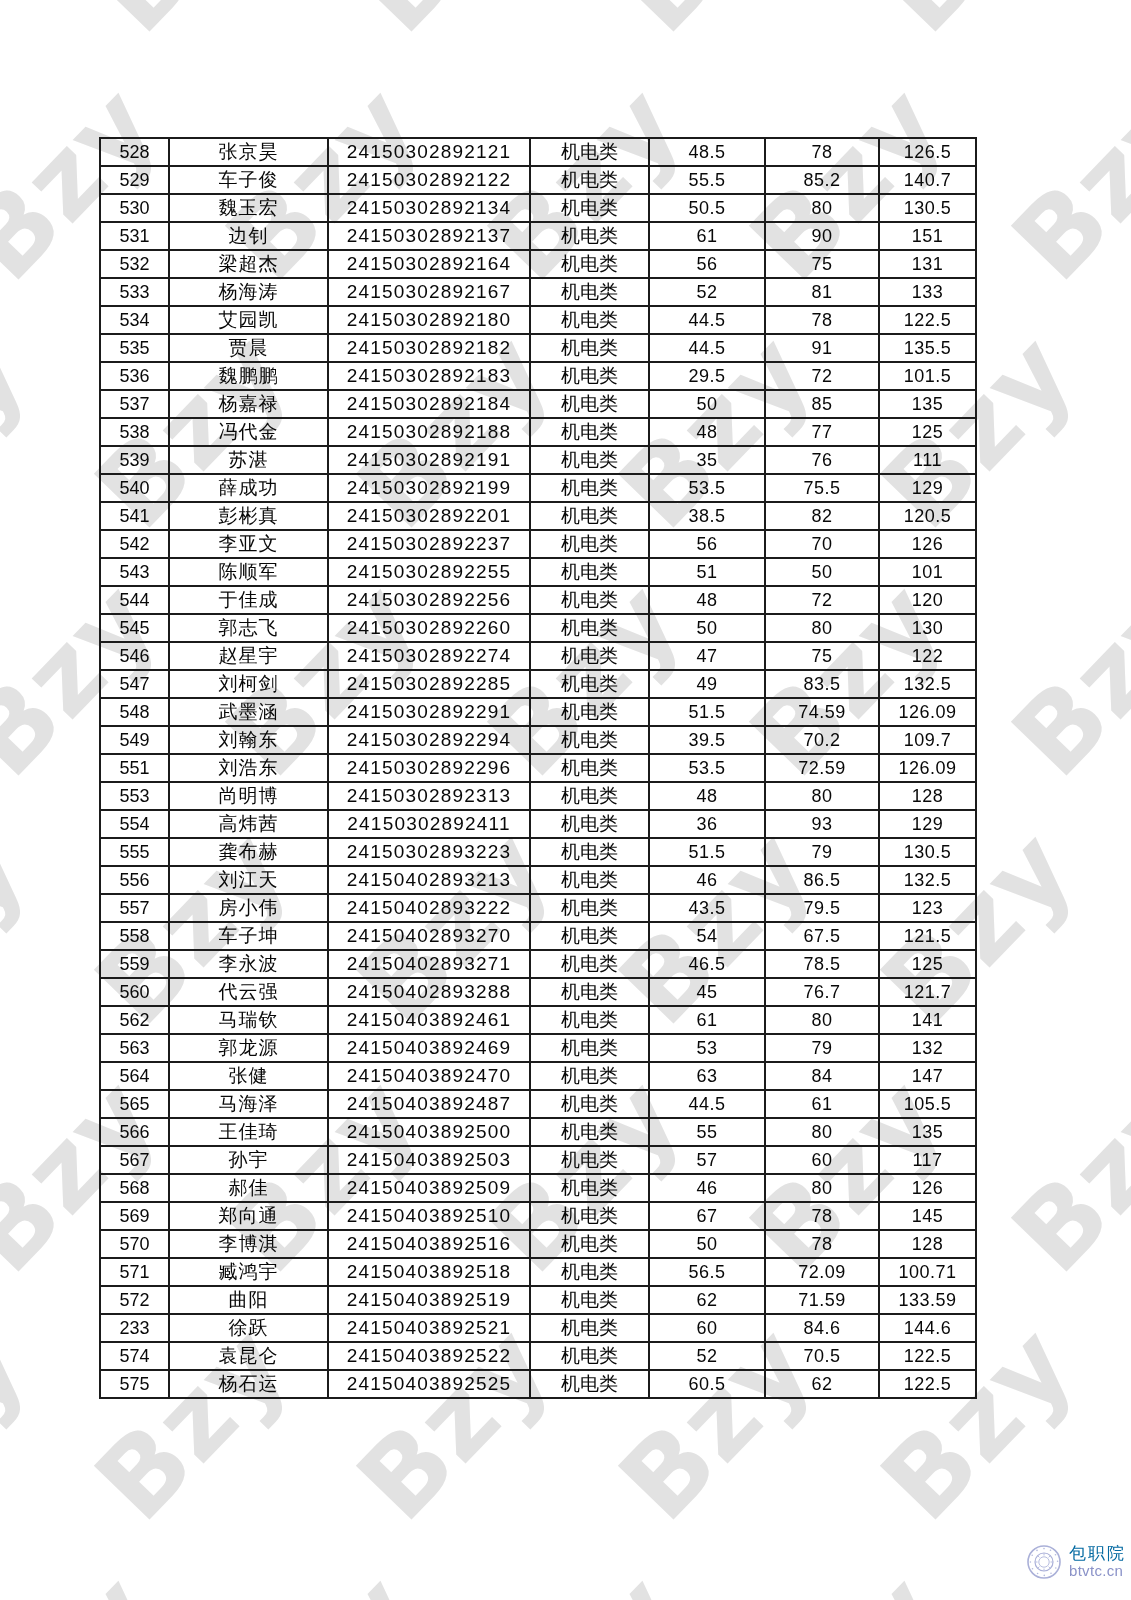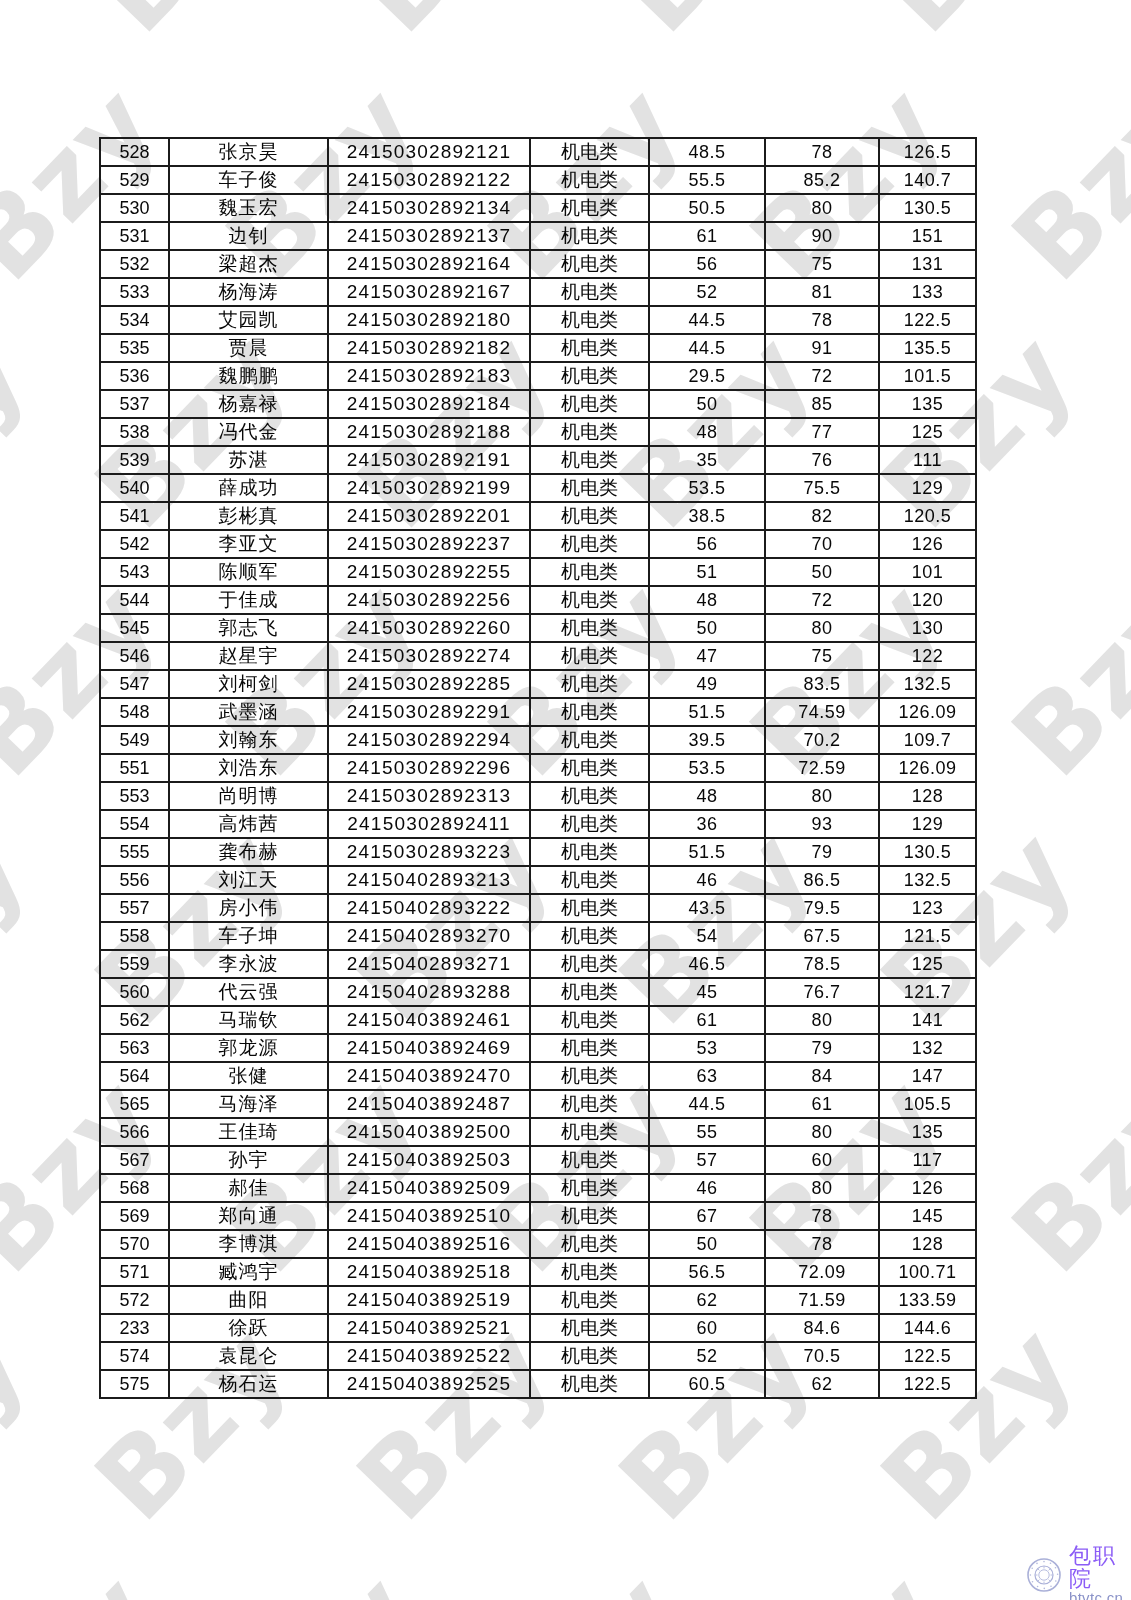--- a/index.html
+++ b/index.html
@@ -71,23 +71,23 @@
     left: 1026px;
     top: 1544px;
     z-index: 2;
     display: flex;
     align-items: center;
     gap: 7px;
   }
   #footer-logo .seal { flex: 0 0 auto; }
   #footer-logo .logo-text { display: flex; flex-direction: column; line-height: 1.05; }
   #footer-logo .org {
-    font-size: 22px;
+    font-size: 17px;
     letter-spacing: 2px;
-    color: #8b5cf6;
+    color: #0369a1;
   }
   #footer-logo .domain {
     font-size: 15px;
     font-weight: normal;
     color: #8a92c8;
     letter-spacing: 0.3px;
   }
 </style>
 </head>
 <body>

